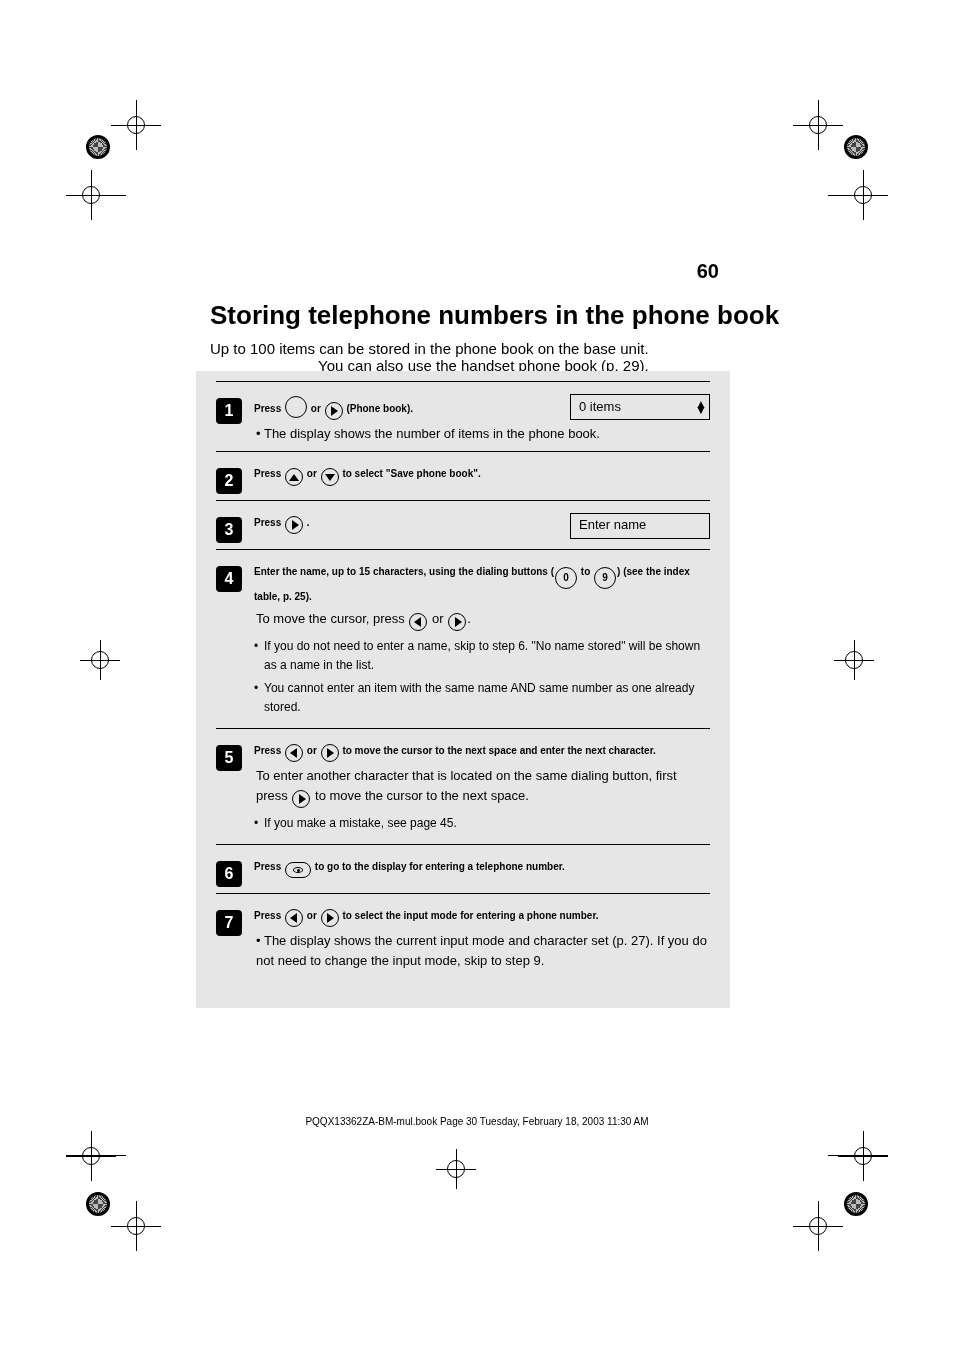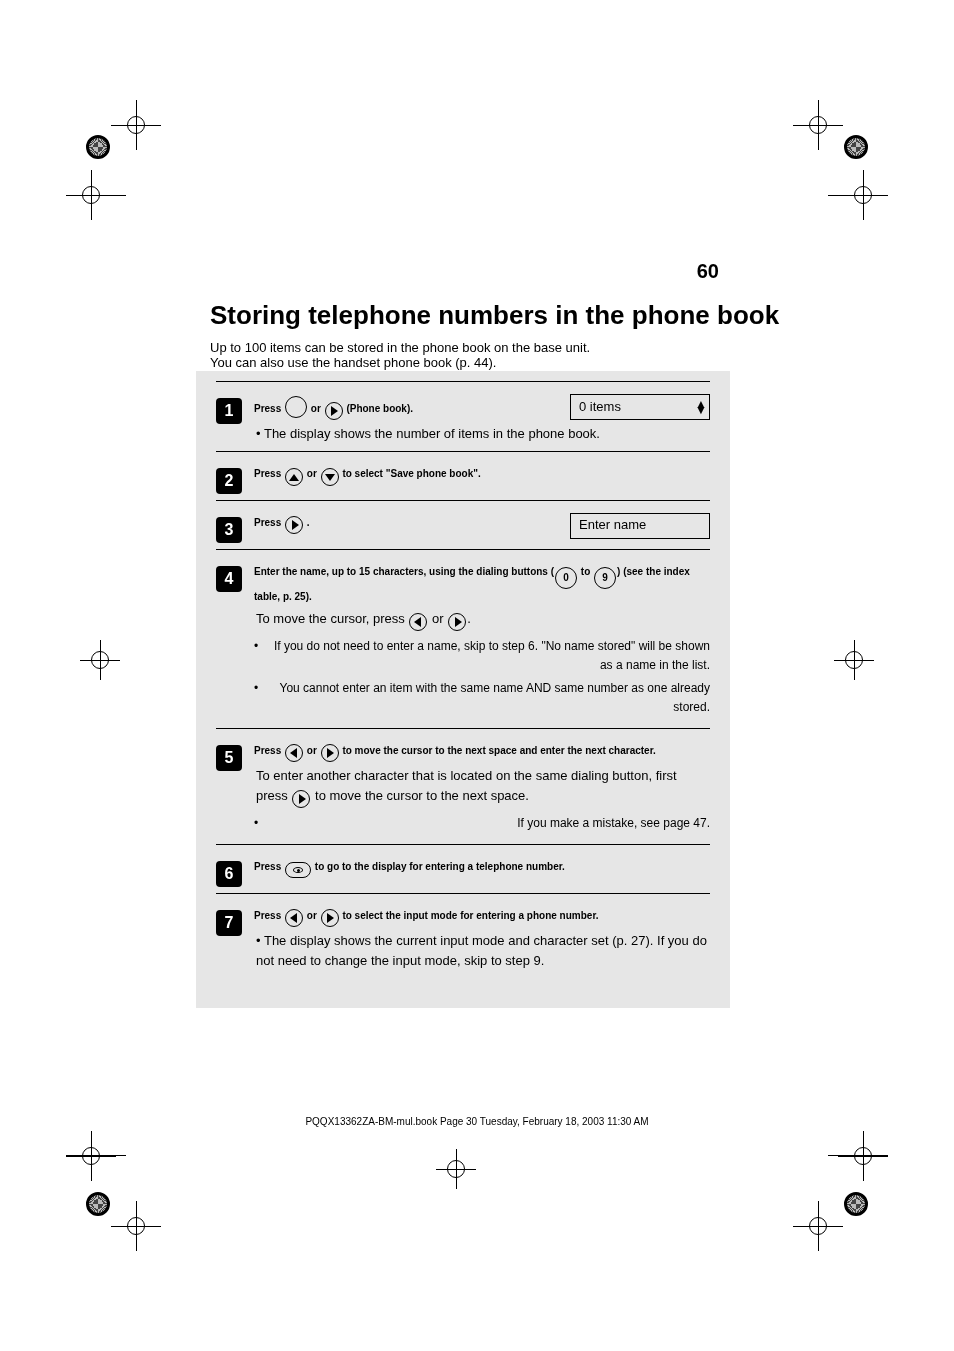--- a/index.html
+++ b/index.html
@@ -42,21 +42,21 @@
   
   .page-num {
     position: absolute; right: 235px; top: 260px;
     font-weight: bold; font-size: 20px;
   }
   .main-title {
     position:absolute; left: 210px; top: 300px;
     font-size: 26px; font-weight: bold;
   }
   .subtitle {
-    position:absolute; left:210px; top:340px; font-size:13px;
+    position:absolute; left:210px; top:340px; font-size:15px;text-align:right;
   }
   .gray {
     position:absolute; left:196px; top:371px;
     width: 534px; background:#e6e6e6;
     padding: 10px 20px 30px 20px;
   }
 
   .step { border-top:1px solid #000; padding: 14px 0 6px 0; display:flex; gap:12px; }
   .step:first-child { border-top:1px solid #000; }
   .step .num {
@@ -87,21 +87,21 @@
   .icon .tri-l   { width:0;height:0;border-top:5px solid transparent;border-bottom:5px solid transparent;border-right:7px solid #000; margin-right:2px;}
   .icon .tri-u   { width:0;height:0;border-left:5px solid transparent;border-right:5px solid transparent;border-bottom:7px solid #000;}
   .icon .tri-d   { width:0;height:0;border-left:5px solid transparent;border-right:5px solid transparent;border-top:7px solid #000;}
 
   .icon.oval { width:26px; height:16px; border-radius:10px; vertical-align:-3px; }
   .icon .eye { width:10px; height:6px; border:1px solid #000; border-radius:50%; position:relative;}
   .icon .eye::after{content:"";position:absolute;left:3px;top:1px;width:3px;height:3px;border-radius:50%;background:#000;}
 
   .note { font-size:13px; margin-top:4px; padding-left:2px; }
   .bullets { margin-top:6px; font-size:12px; }
-  .bullets li { margin:4px 0; list-style:none; position:relative; padding-left:10px;text-align:right; }
+  .bullets li { margin:4px 0; list-style:none; position:relative; padding-left:10px; }
   .bullets li::before { content:"•"; position:absolute; left:0; }
 
   
   .foot { position:absolute; left:0; width:954px; top:1116px; text-align:center; font-size:10px; color:#000;}
 </style>
 </head>
 <body>
 
 <div class="regmark" style="left:86px; top:135px;">
   <div class="dot" style="position:absolute; left:0; top:0;"></div>
@@ -166,21 +166,21 @@
     <div class="ring"></div>
   </div>
 <div class="sidecross" style="left:436px; bottom:162px;">
     <div class="ring"></div>
   </div>
 
 <div class="page-num">60</div>
 <div class="main-title">Storing telephone numbers in the phone book</div>
 <div class="subtitle">
   <span>Up to 100 items can be stored in the phone book on the base unit.</span><br>
-  <span>You can also use the handset phone book (p. 44).</span>
+  <span>You can also use the handset phone book (p. 29).</span>
 </div>
 
 <div class="gray">
 
   <div class="step">
     <div class="num">1</div>
     <div class="body">
       <div class="lcd">
         <span>0 items</span>
         <span class="arrows">
@@ -274,21 +274,21 @@
         <span> to move the cursor to the next space and enter the next character.</span>
       </div>
       <div class="note">
         <span>To enter another character that is located on the same dialing button, first press</span>
         <span class="icon">
             <span class="tri-r"></span>
           </span>
         <span> to move the cursor to the next space.</span>
       </div>
       <ul class="bullets">
-        <li>If you make a mistake, see page 47.</li>
+        <li>If you make a mistake, see page 45.</li>
       </ul>
     </div>
   </div>
 
   <div class="step">
     <div class="num">6</div>
     <div class="body">
       <div class="head">
         <span>Press </span>
         <span class="icon oval">

